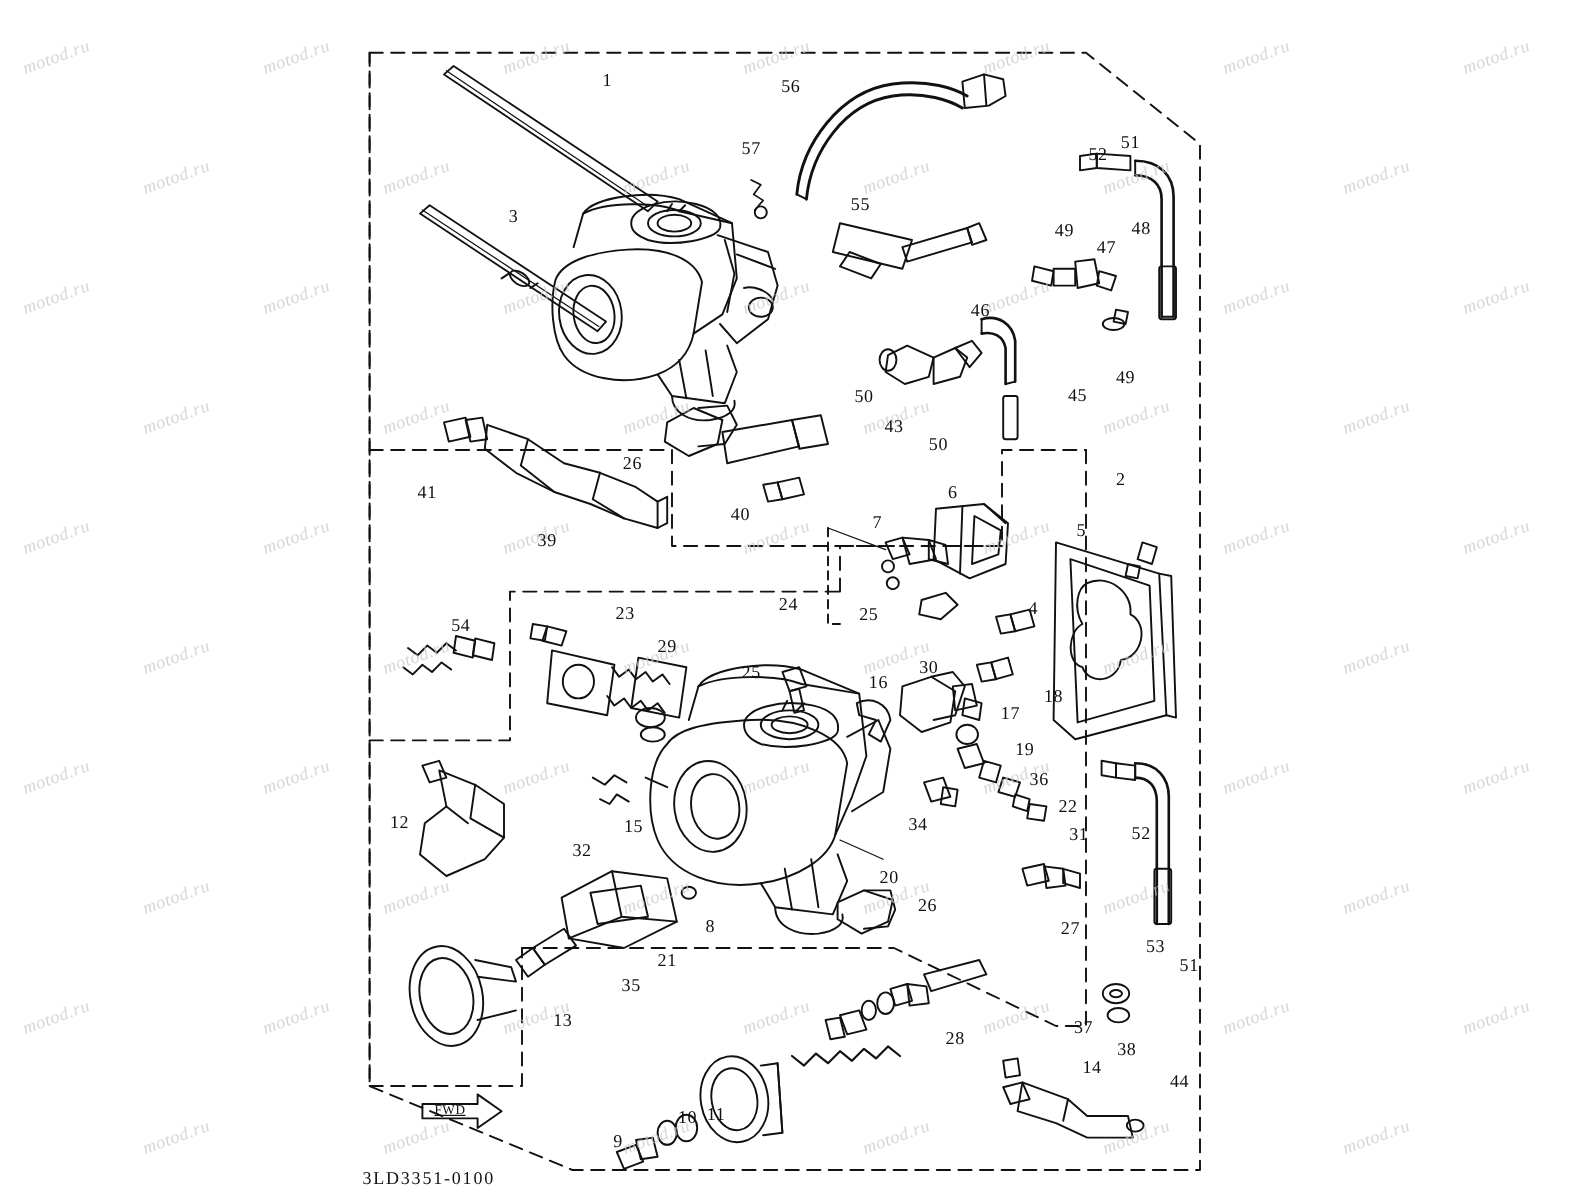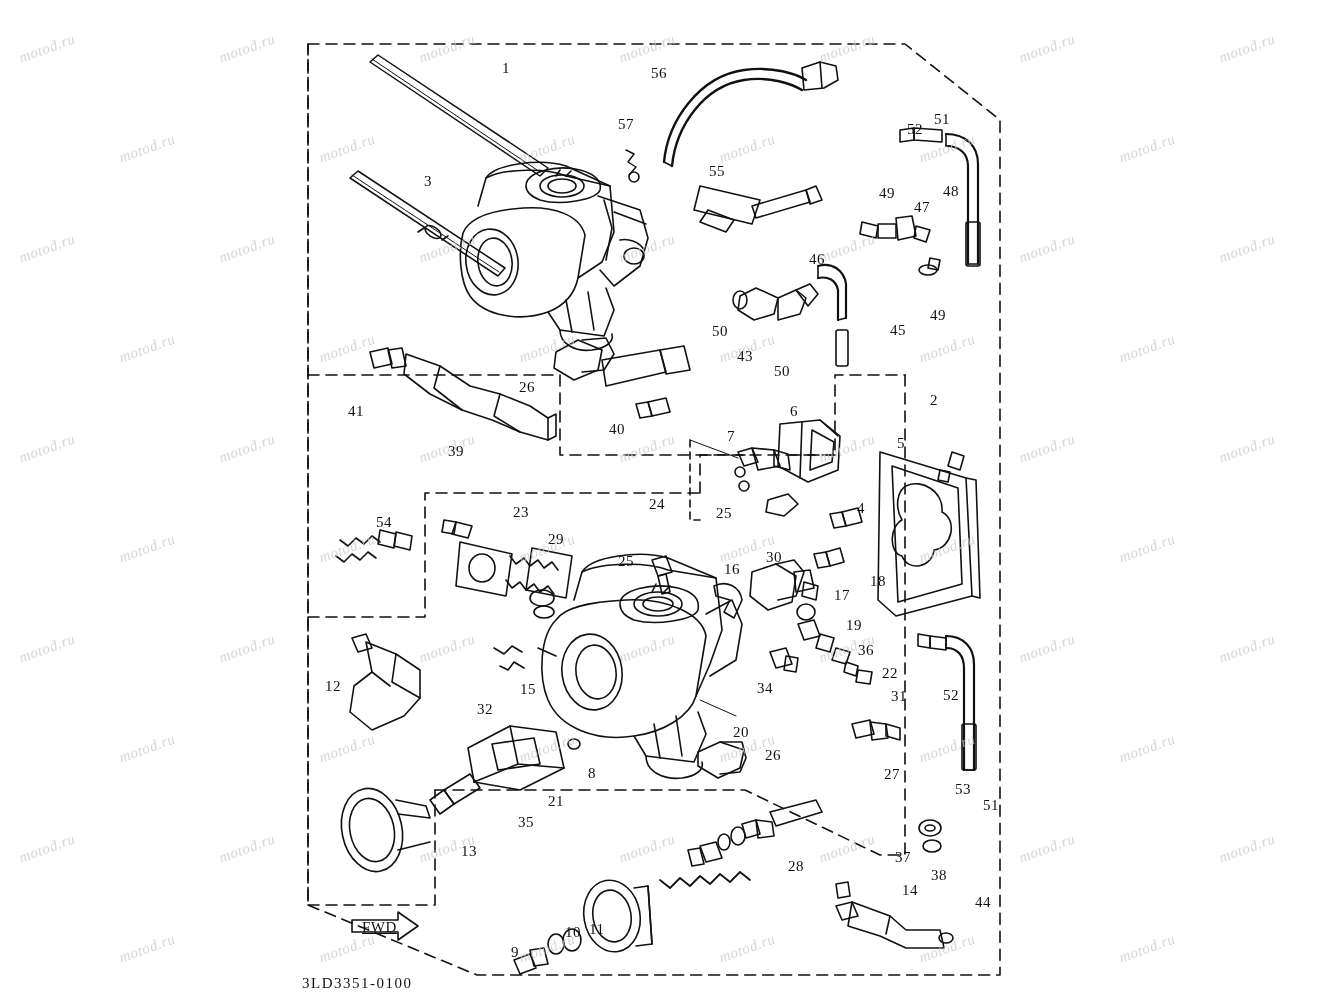--- a/index.html
+++ b/index.html
@@ -56,21 +56,21 @@
     position: absolute;
     font-family: "Liberation Serif", serif;
     font-size: 15px;
     color: #111;
     letter-spacing: 1.5px;
     white-space: nowrap;
   }
   .fwdtext {
     position: absolute;
     font-family: "Liberation Serif", serif;
-    font-size: 15px;
+    font-size: 11px;
     color: #111;
     letter-spacing: .5px;
     text-decoration: underline;
   }
 </style>
 </head>
 <body>
 
 <div id="page">
 

